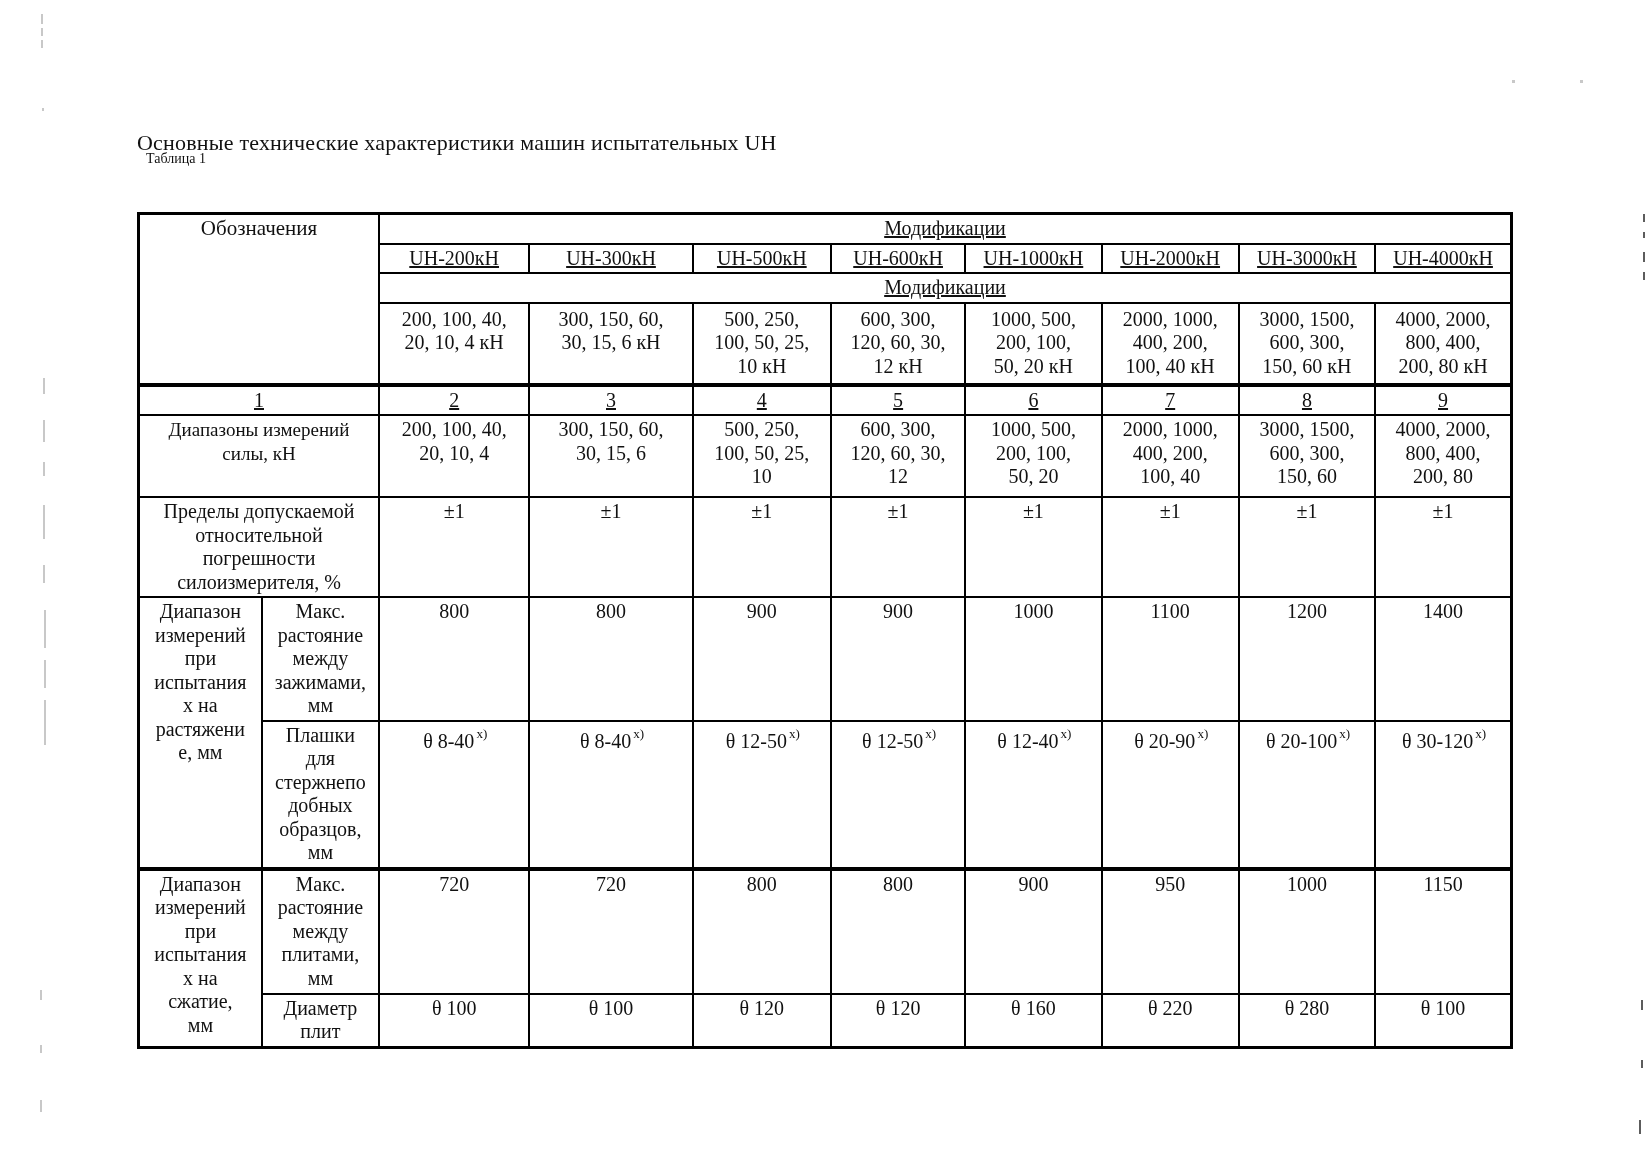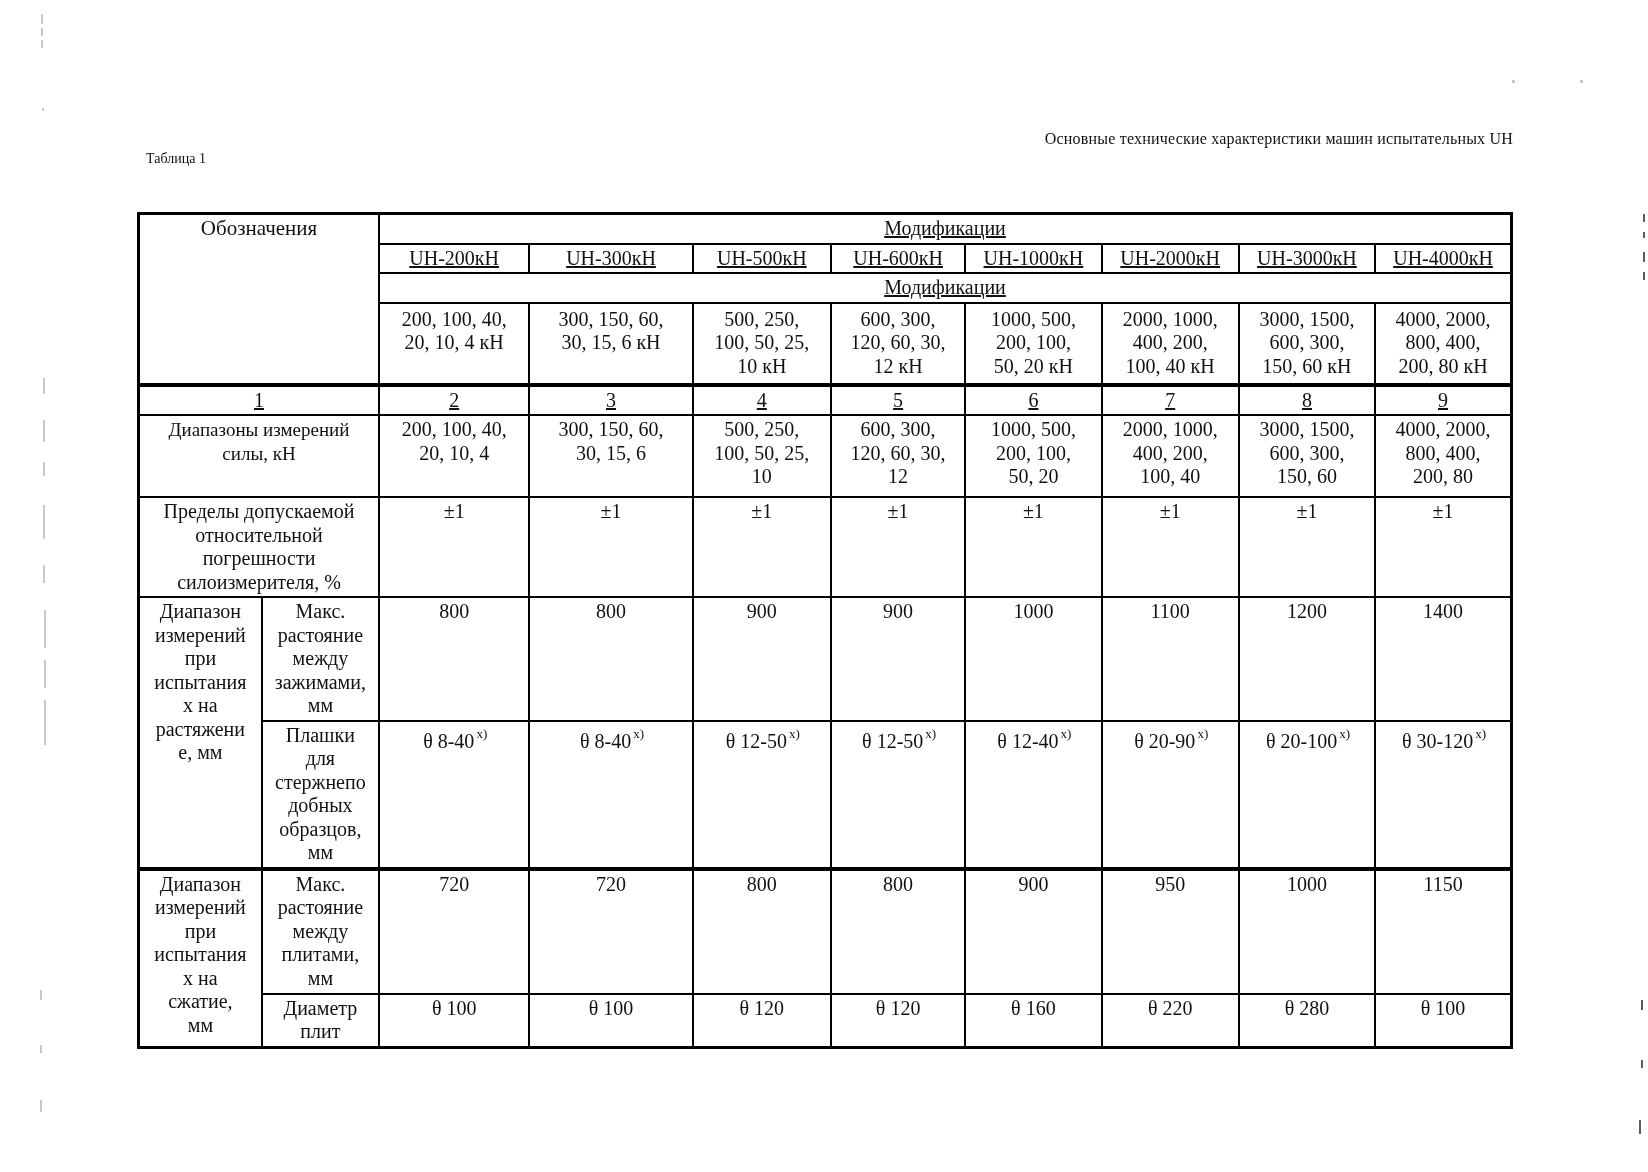--- a/index.html
+++ b/index.html
@@ -6,21 +6,21 @@
   .page{
     position:relative;
     width:1648px;height:1172px;
     background:#ffffff;
     overflow:hidden;
     font-family:"Liberation Serif","DejaVu Serif",serif;
     color:#111;
   }
   .title{
     position:absolute;left:137px;top:130px;width:1376px;
-    text-align:right;font-size:16px;letter-spacing:.2px;font-family:Liberation Serif, serif;
+    text-align:left;font-size:22px;letter-spacing:.2px;font-family:Liberation Serif, serif;
   }
   .caption{
     position:absolute;left:146px;top:151px;font-size:14px;
   }
   table.specs{
     position:absolute;left:137px;top:212px;
     border-collapse:collapse;table-layout:fixed;
     width:1376px;
     font-size:20px;line-height:23.5px;
   }

